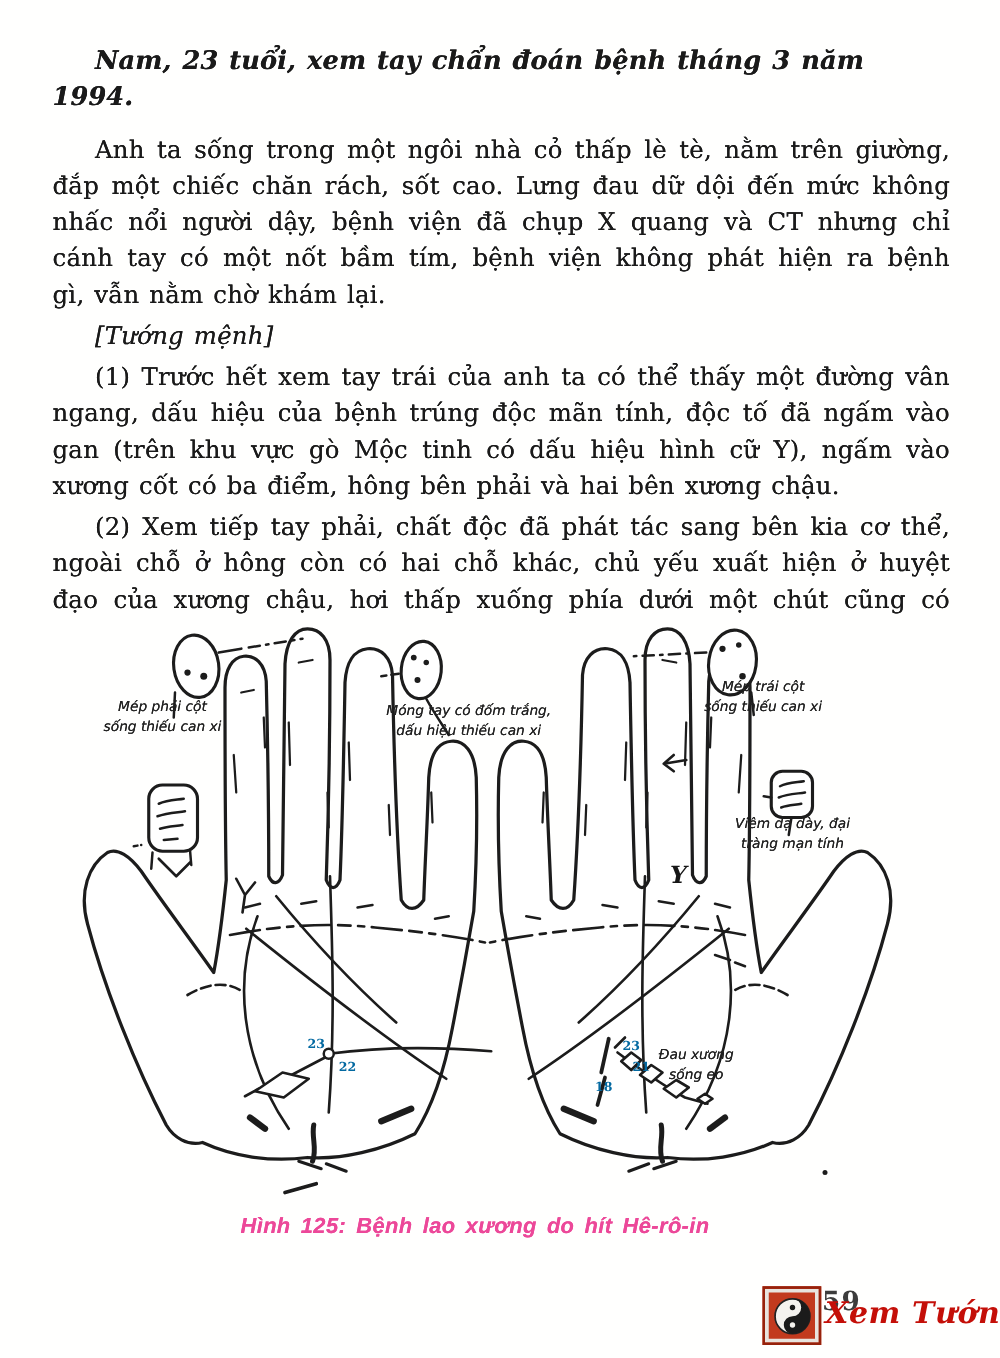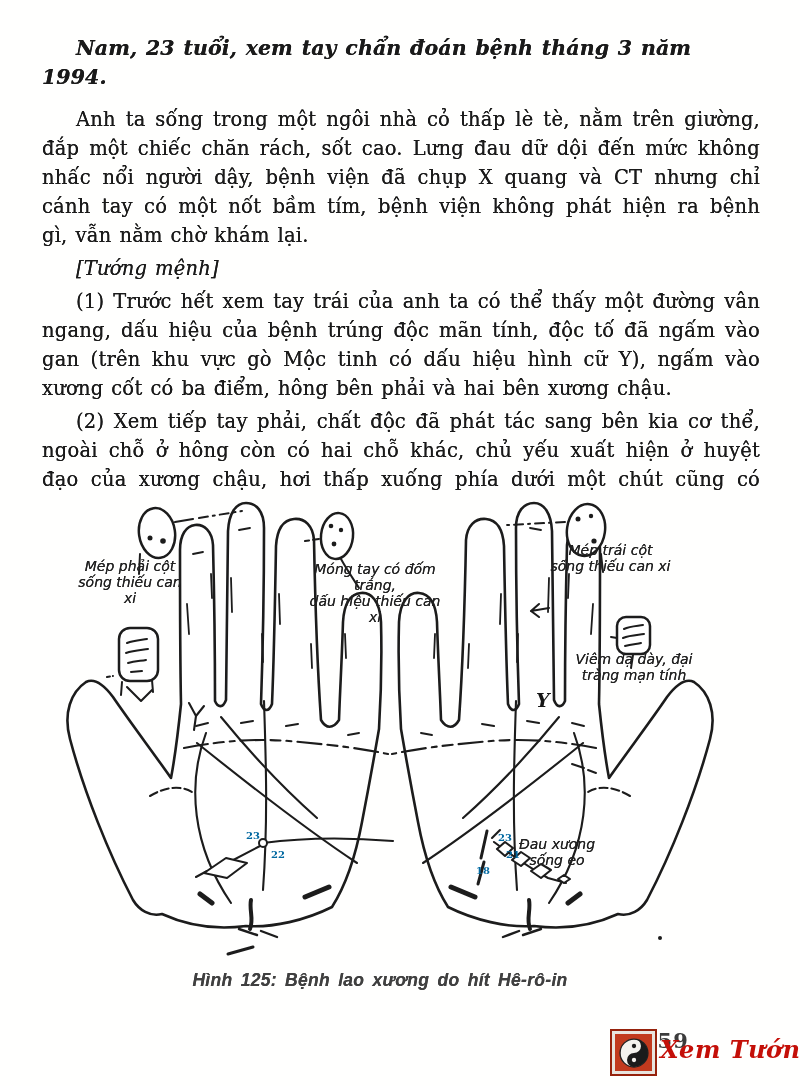--- a/index.html
+++ b/index.html
@@ -16,36 +16,36 @@
   .heading .ln{font-weight:bold; font-style:italic; font-size:20.5px; letter-spacing:.1px;}
   .para{margin:0;}
   .para + .para{margin-top:4px;}
   .heading{margin:0 0 13px 0;}
   .section-label .ln{font-style:italic;}
   
   .figure{position:absolute; left:0; top:486px; width:800px; height:472px; margin:0;}
   .figure svg{position:absolute; left:0; top:0;}
   .fig-label{
     position:absolute; font-family:"DejaVu Sans", sans-serif; font-style:italic;
-    font-size:14px; line-height:16px; color:#222; text-align:center;
+    font-size:11px; line-height:16px; color:#222; text-align:center;
     text-shadow:0 0 .4px currentColor;
   }
   .fig-num{
     position:absolute; font-family:"DejaVu Serif", serif; font-weight:bold;
     font-size:10px; color:#0369a1; line-height:14px;
   }
   .y-glyph{
     position:absolute; font-family:"DejaVu Serif", serif; font-style:italic;
     font-weight:bold; font-size:19px; color:#161616;
   }
   
   .caption{
     position:absolute; left:0; top:970px; width:760px; text-align:center;
     font-family:"Liberation Sans", sans-serif; font-weight:bold; font-style:italic;
-    font-size:17.5px; letter-spacing:.3px; word-spacing:3px; color:#404040;
+    font-size:17.5px; letter-spacing:.3px; word-spacing:3px; color:#ec4899;
     text-shadow:0 0 .5px currentColor;
   }
   .page-number{
     position:absolute; left:642px; top:1028px; font-family:"DejaVu Serif", serif;
     font-weight:bold; font-size:21px; color:#3c3c3c; letter-spacing:1px;
   }
   .watermark{position:absolute; left:610px; top:1029px; width:190px; height:50px;}
   .wm-box{
     position:absolute; left:0; top:0; width:47px; height:47px;
     background:#c23a1e; border:2px solid #96220c; box-sizing:border-box;

